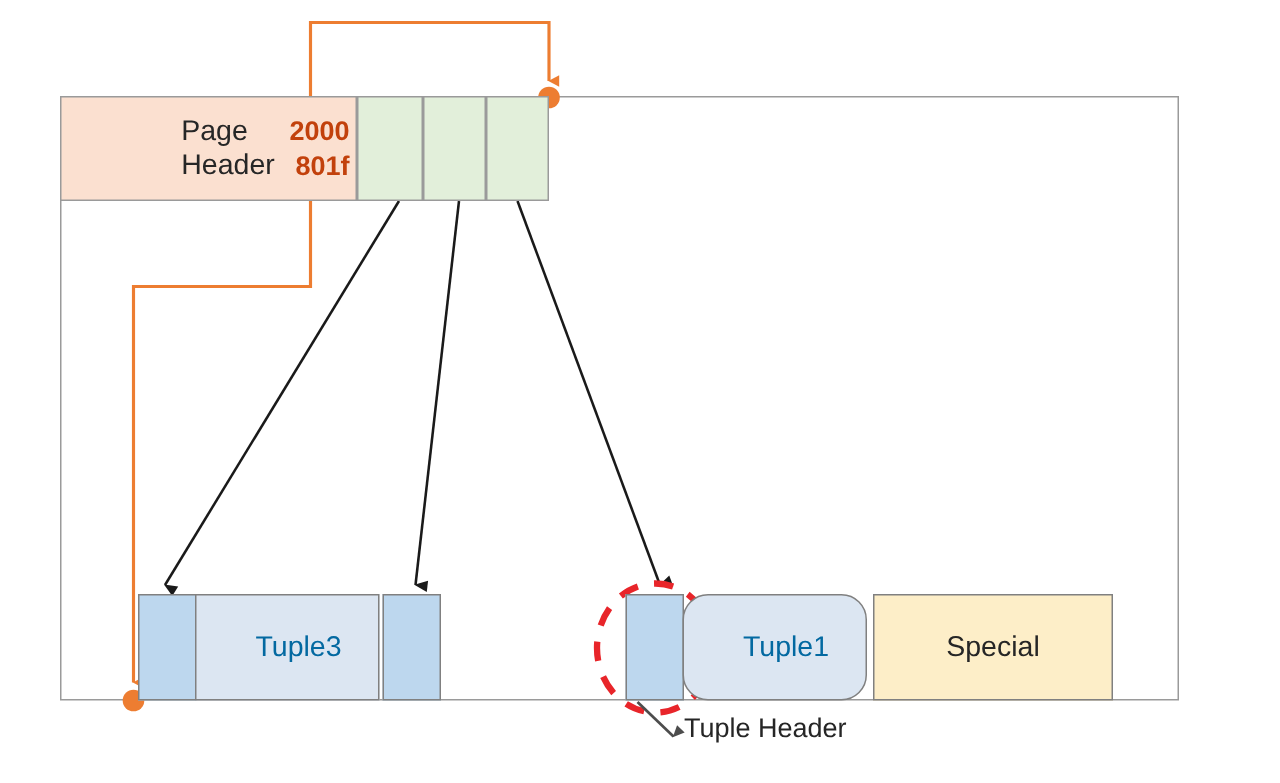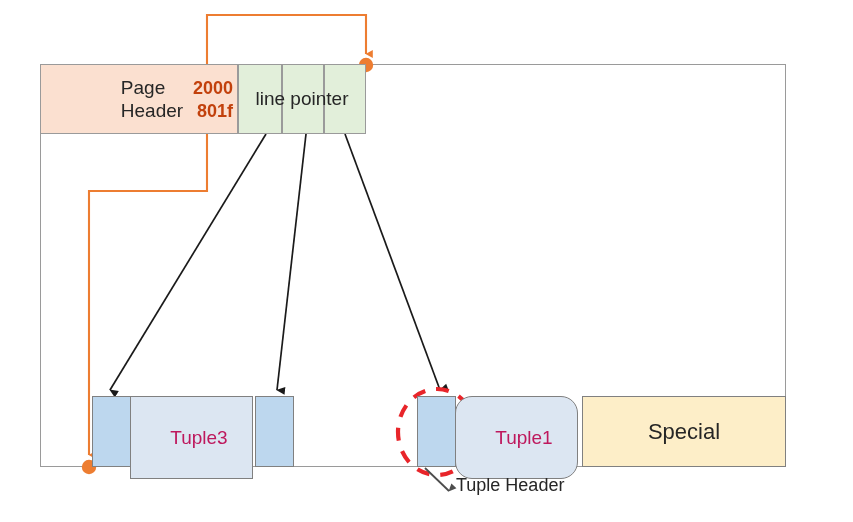--- a/index.html
+++ b/index.html
@@ -103,35 +103,35 @@
 
   
   .tuple-hdr {
     top: 396px;
     height: 71px;
     background: #bdd7ee;
     border: 1px solid #808080;
   }
   .tuple-body {
     top: 396px;
-    height: 83px;
+    height: 71px;
     background: #dce6f2;
     border: 1px solid #808080;
     font-size: 19px;
-    color: #be185d;
+    color: #0369a1;
     padding-left: 15px;
   }
   .special-box {
     left: 582px;
     top: 396px;
-    width: 204px;
+    width: 160px;
     height: 71px;
     background: #fdeec8;
     border: 1px solid #808080;
-    font-size: 22px;
+    font-size: 19px;
     color: #262626;
   }
 
   .tuple-header-label {
     position: absolute;
     left: 456px;
     top: 475px;
     font-size: 18px;
     color: #262626;
     white-space: nowrap;
@@ -183,21 +183,20 @@
 Header</span>
     <span class="ph-values">
       <span>2000</span><br>
       <span>801f</span>
     </span>
   </div>
 
   <div class="box lp-cell lp-1"></div>
   <div class="box lp-cell lp-2"></div>
   <div class="box lp-cell lp-3"></div>
-  <div class="lp-label">line pointer</div>
 
   <div class="box tuple-hdr" style="left:92px; width:39px;"></div>
   <div class="box tuple-body" style="left:130px; width:123px;">
     <span>Tuple3</span>
   </div>
 
   <div class="box tuple-hdr" style="left:255px; width:39px;"></div>
 
   <div class="box tuple-hdr" style="left:417px; width:39px;"></div>
   <div class="box tuple-body" style="left:455px; width:123px;border-radius:17px;">

